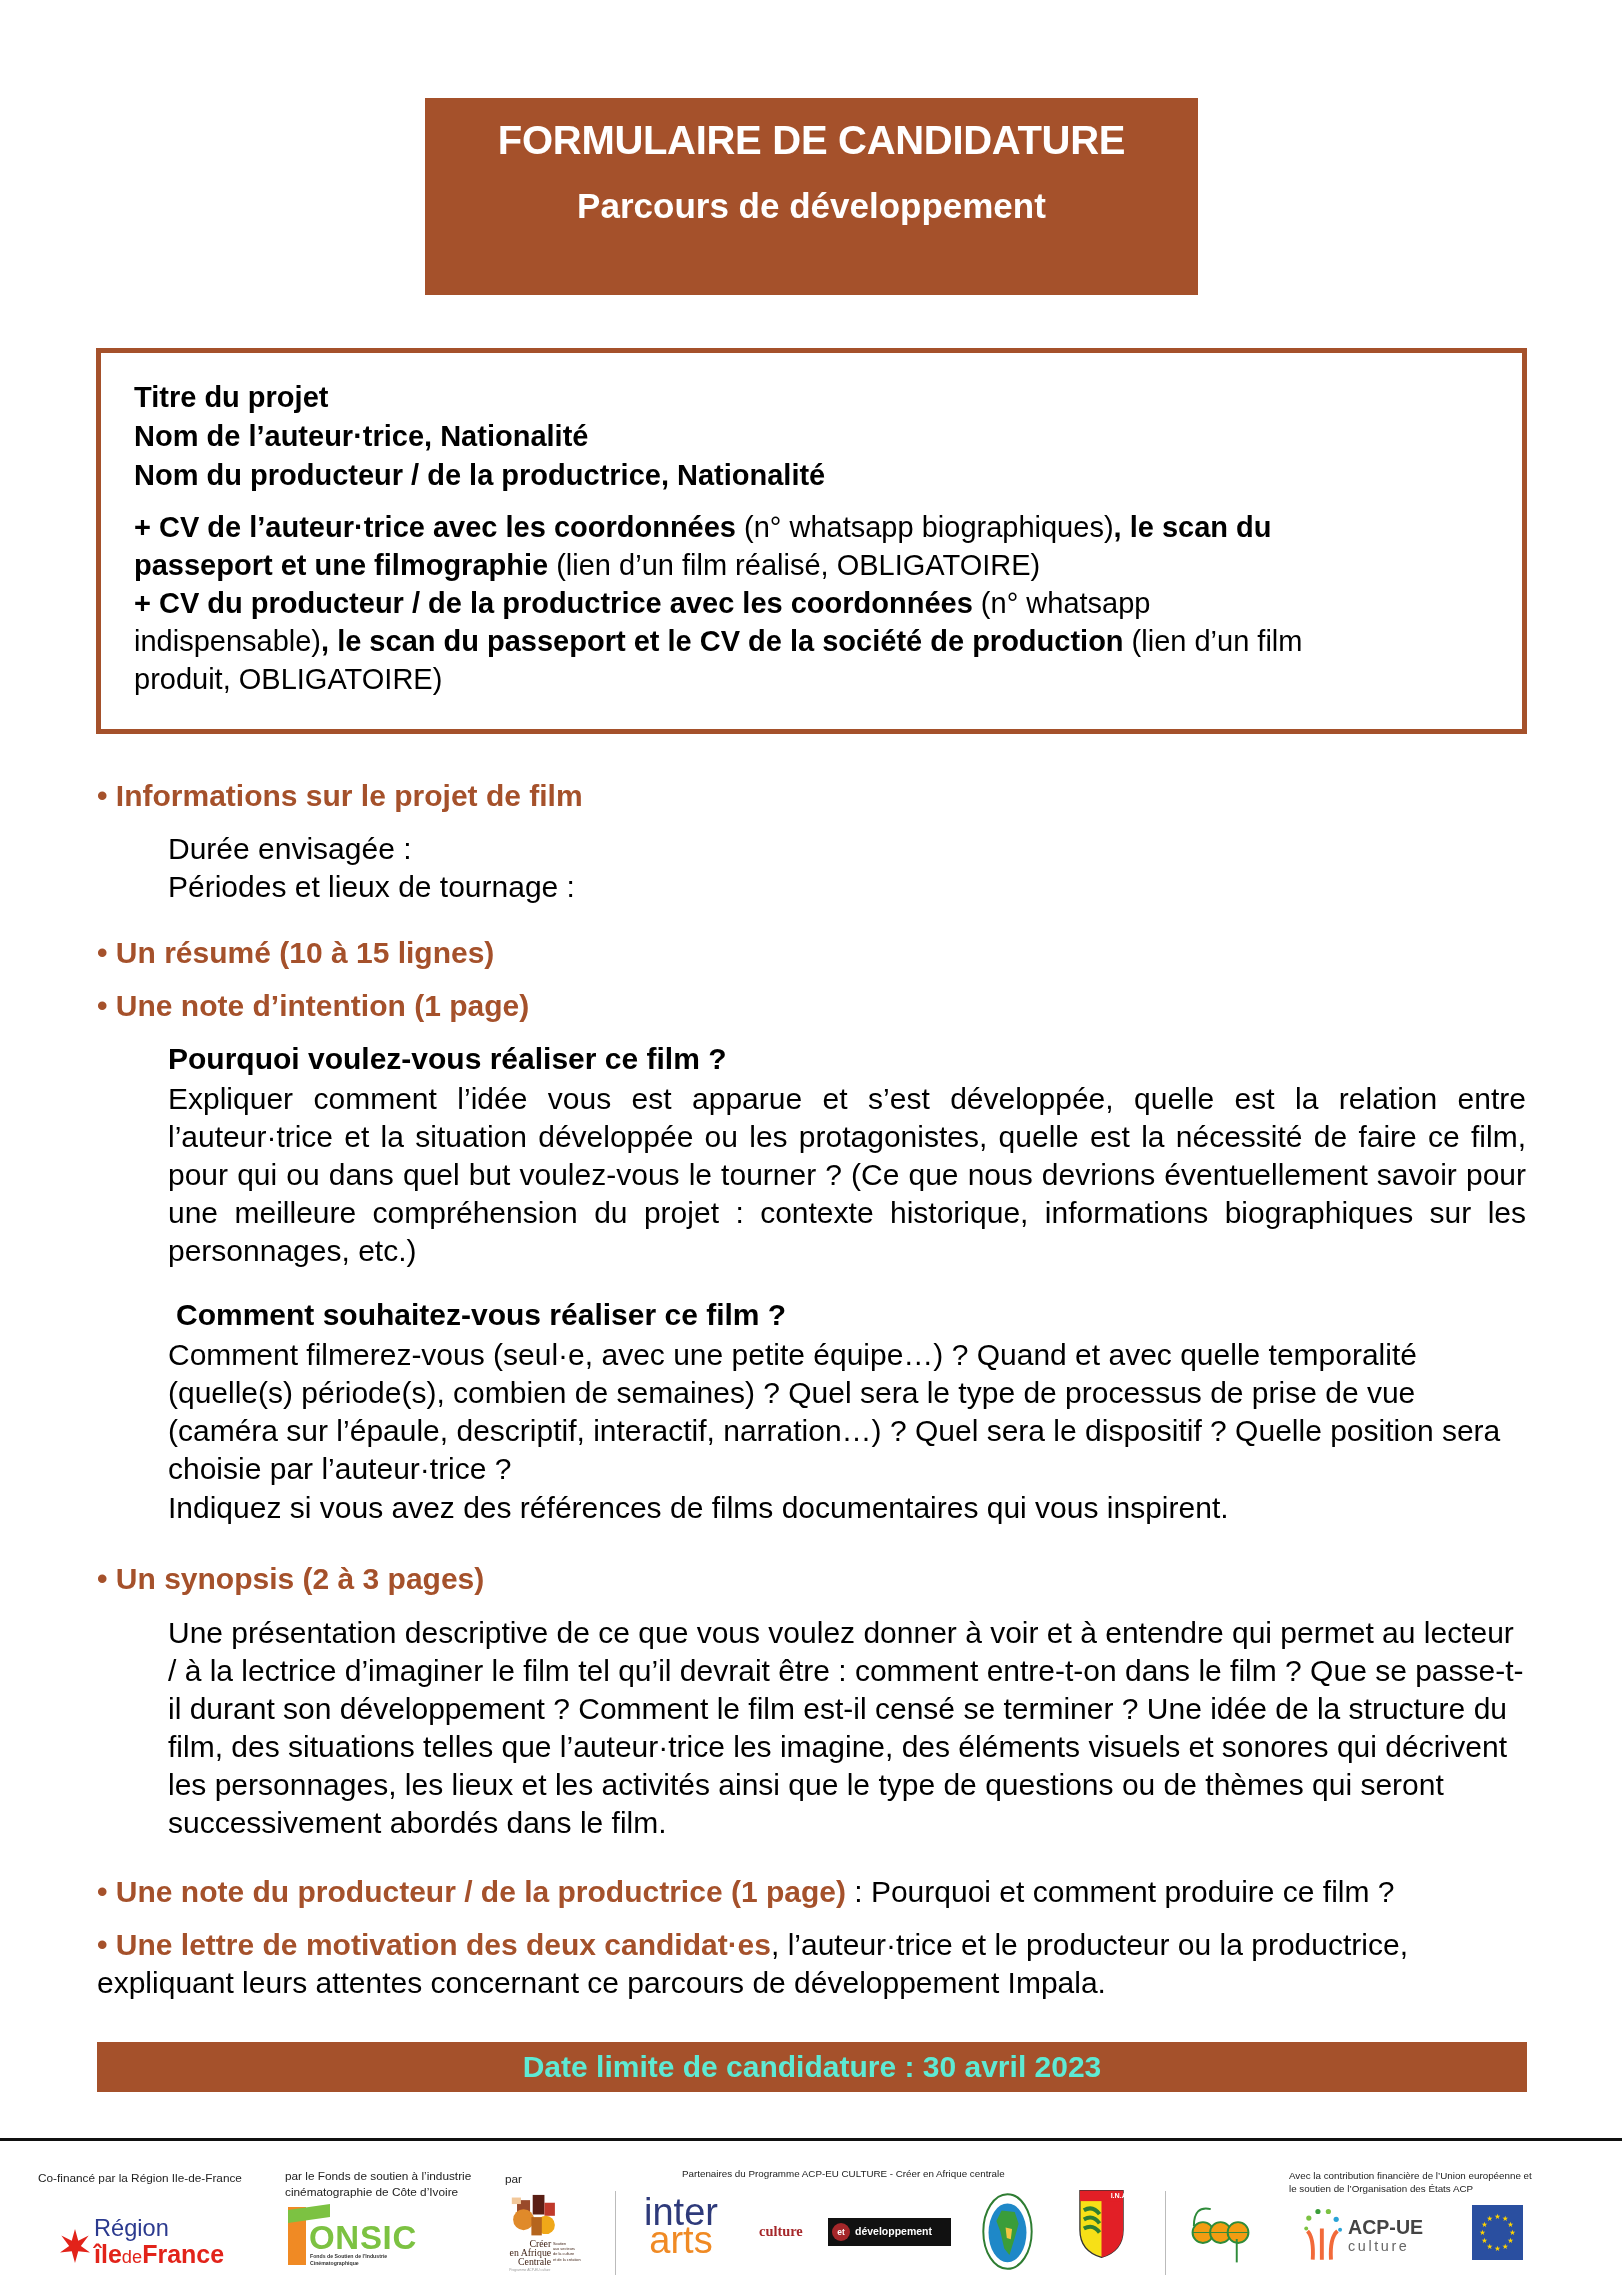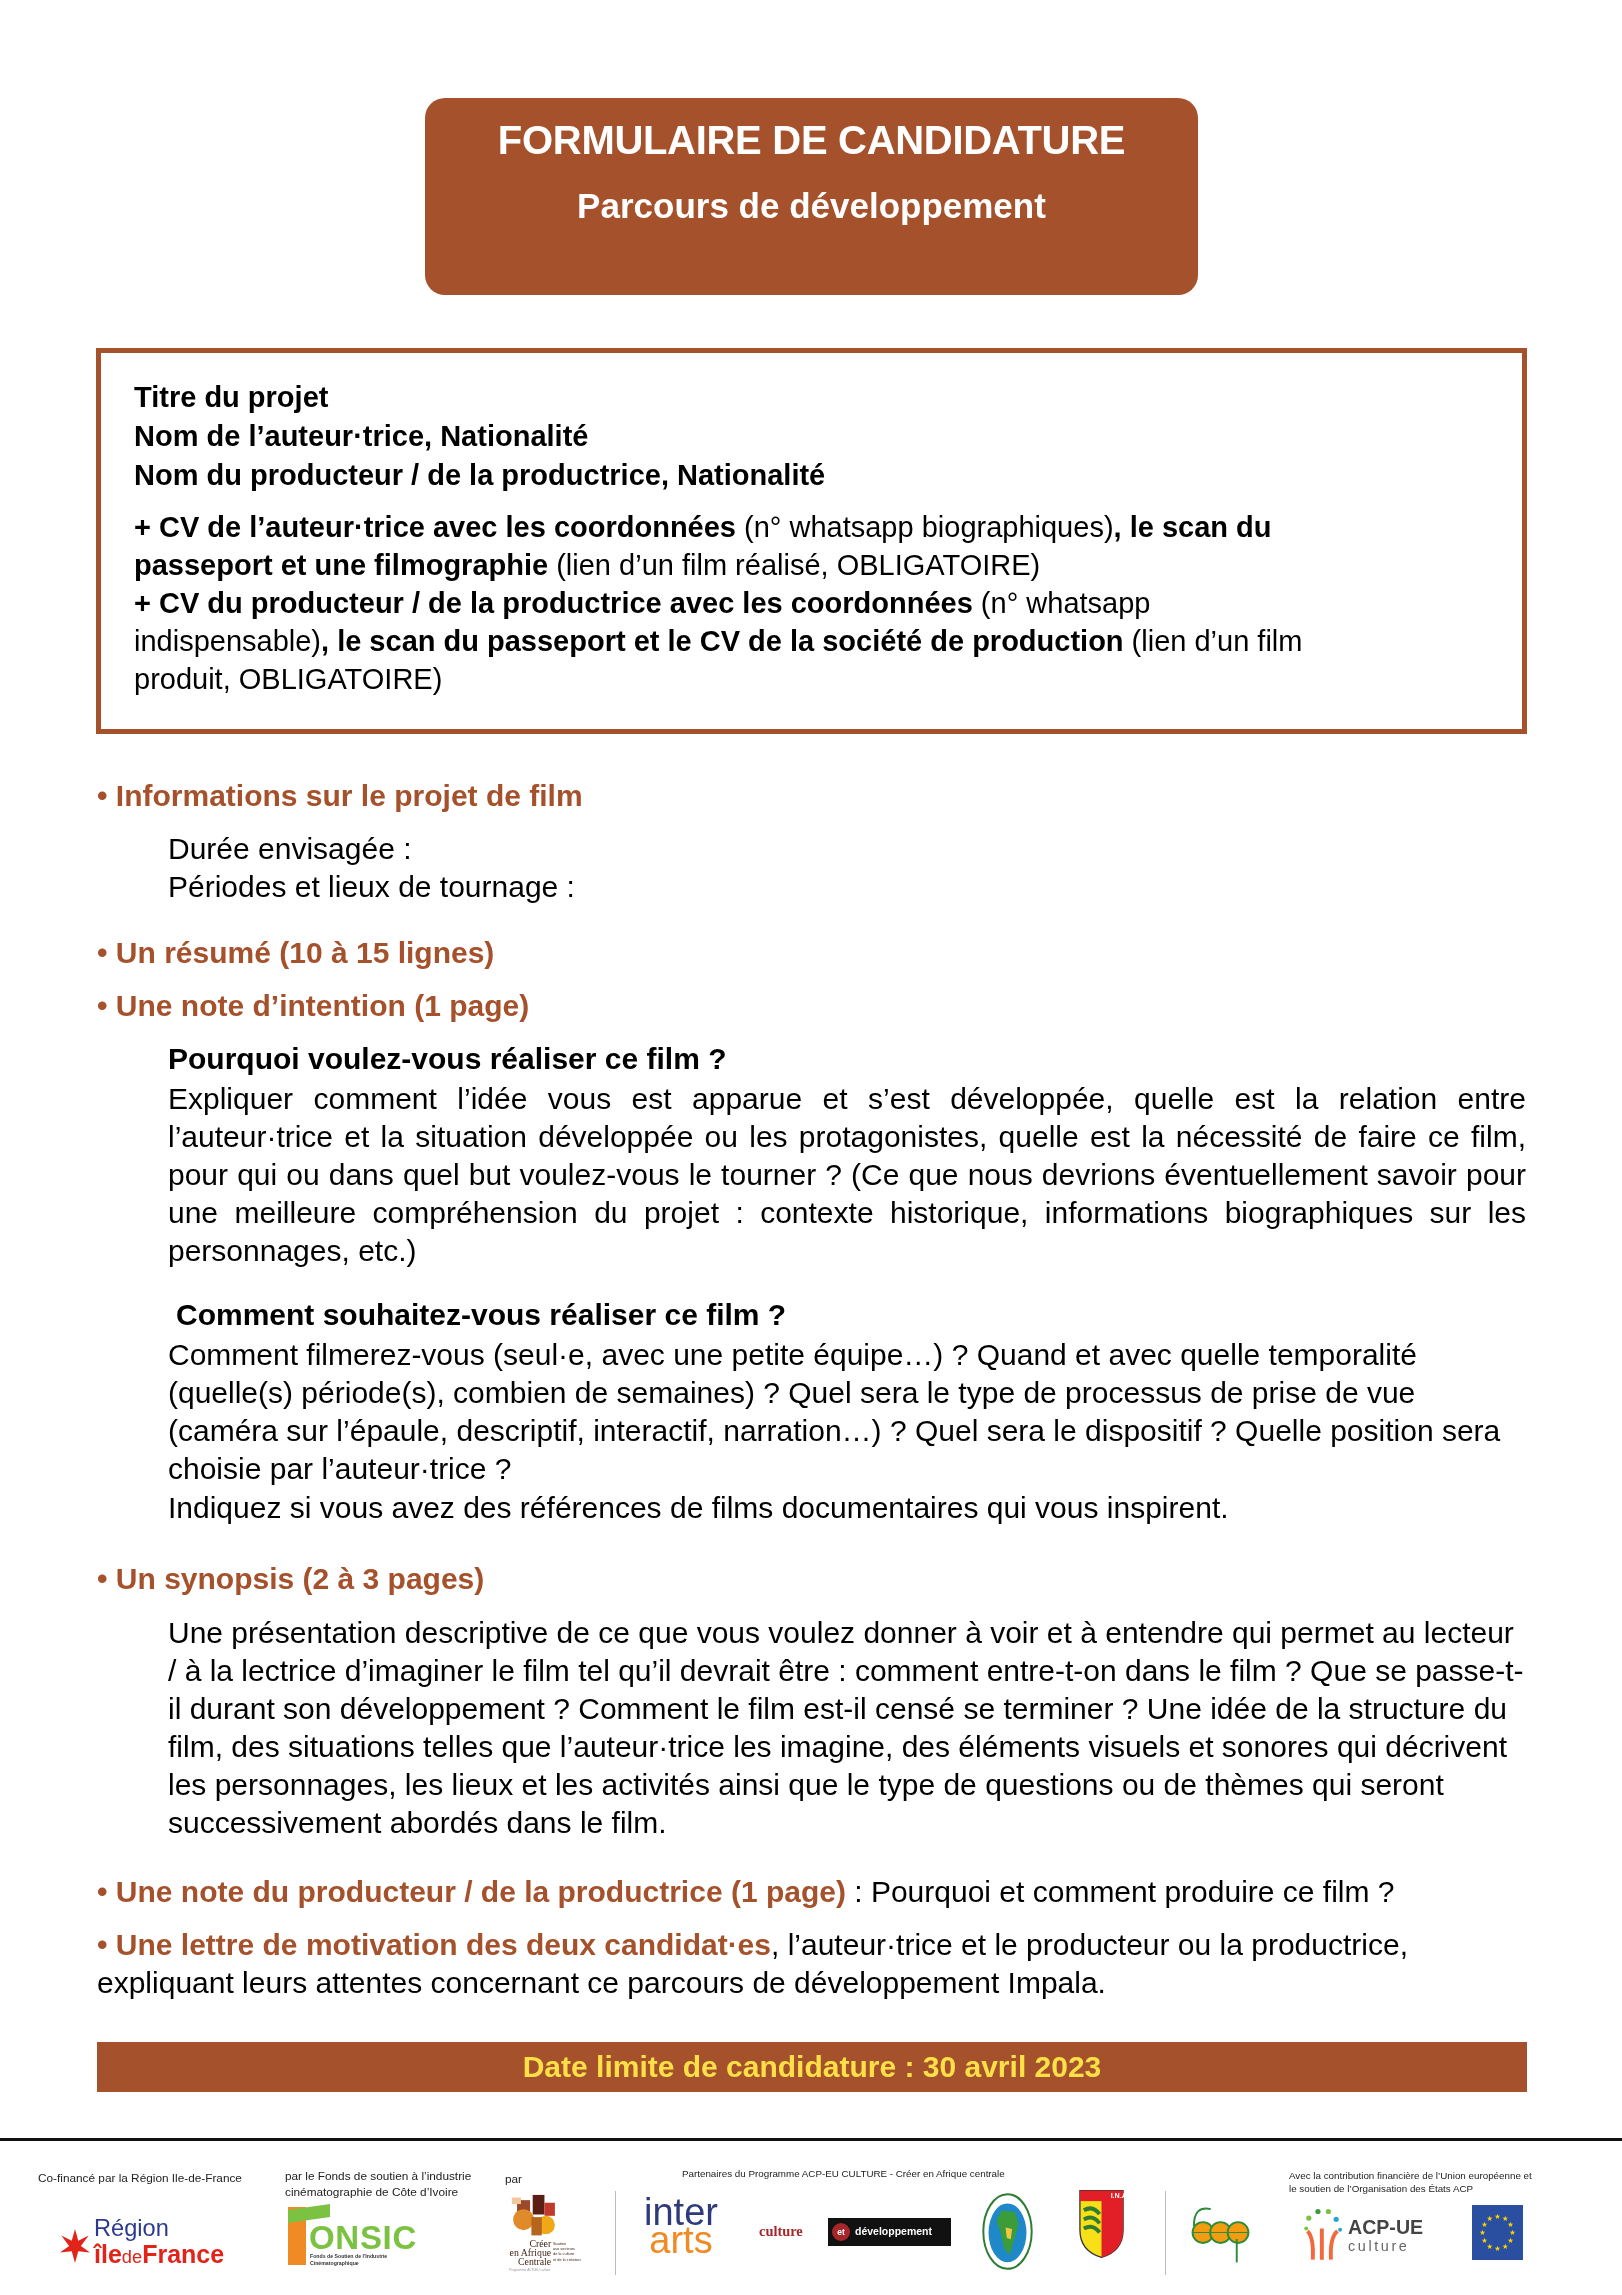--- a/index.html
+++ b/index.html
@@ -6,41 +6,41 @@
   body {
     width: 1623px; height: 2295px; position: relative; overflow: hidden;
     font-family: "Liberation Sans", sans-serif; color: #000;
   }
   .abs { position: absolute; }
   .accent { color: #a5512b; }
 
   
   #title-box {
     left: 425px; top: 98px; width: 773px; height: 197px;
-    background: #a5512b; color: #fff; text-align: center; border-radius: 20px;
+    background: #a5512b; color: #fff; text-align: center;
   }
   #title-box .t1 { position: absolute; left: 0; right: 0; top: 19.6px; font-size: 40px; font-weight: bold; letter-spacing: -0.3px; }
   #title-box .t2 { position: absolute; left: 0; right: 0; top: 85px; font-size: 35px; font-weight: bold; line-height: 46px; }
 
   
   #req-box {
     left: 96px; top: 348px; width: 1421px; height: 376px;
     border: 5.2px solid #a5512b;
   }
   #req-box .line { position: absolute; left: 33px; font-size: 29px; white-space: nowrap; }
   #req-box b { font-weight: bold; }
 
   .section-head { font-size: 30px; font-weight: bold; white-space: nowrap; }
   .body-text { font-size: 30px; line-height: 38px; }
   .indent-block { left: 168px; width: 1358px; }
   .justify { text-align: justify; text-align-last: left; }
 
   #date-banner {
     left: 97px; top: 2042px; width: 1430px; height: 50px;
-    background: #a5512b; color: #fde047; text-align: center;
+    background: #a5512b; color: #5eead4; text-align: center;
     font-size: 30px; font-weight: bold; line-height: 50px;
   }
 
   #footer-rule { left: 0; top: 2138px; width: 1623px; height: 3.3px; background: #111; }
   .foot-cap { font-size: 11.8px; color: #222; line-height: 15.7px; white-space: nowrap; }
   .vsep { width: 1.3px; background: #bbb; }
 </style>
 </head>
 <body>
 

